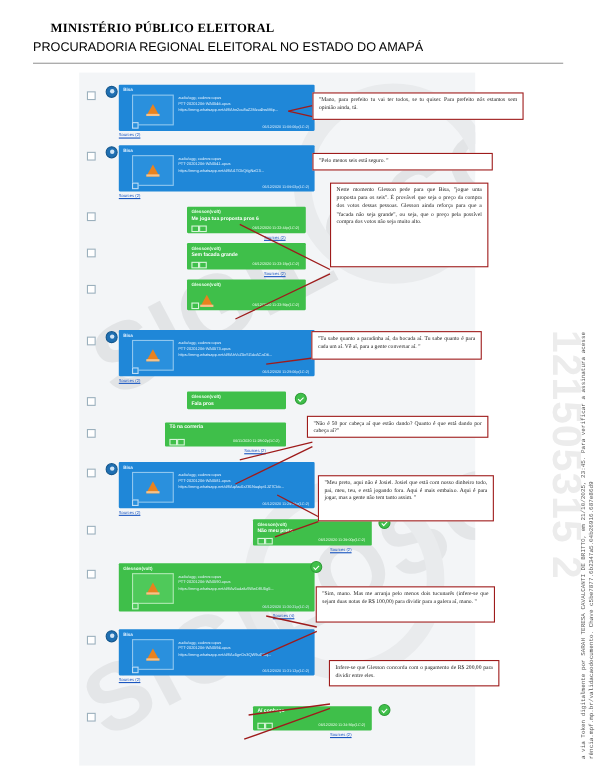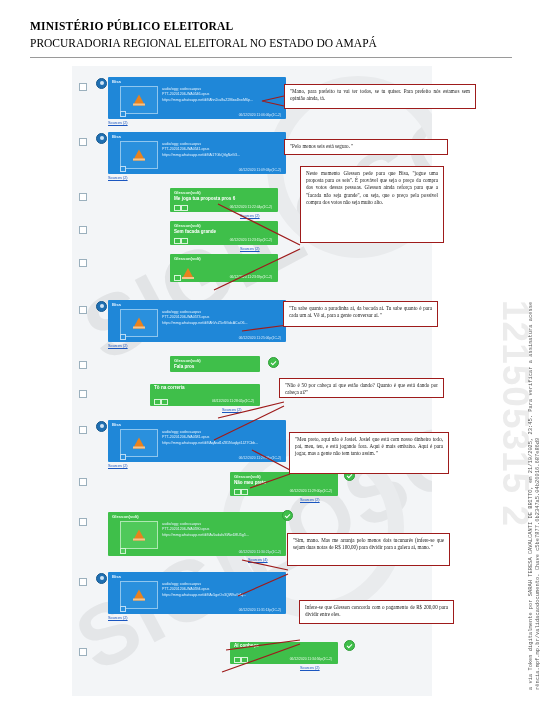--- a/index.html
+++ b/index.html
@@ -11,23 +11,24 @@
     position:relative;
   }
   .page{position:relative;width:542px;height:703px;overflow:hidden;background:#fff;}
 
   
   .header{position:absolute;left:30px;top:20px;width:482px;}
   .h-title{
     font-family:"Liberation Serif",serif;
     font-weight:bold;font-size:11.5px;letter-spacing:.2px;color:#000;
     white-space:nowrap;
+    margin-left:16px;
   }
   .h-sub{
-    font-family:Liberation Serif, serif;
+    font-family:Liberation Sans, sans-serif;
     font-size:11.5px;color:#000;margin-top:5px;white-space:nowrap;
   }
   .h-rule{
     position:absolute;left:30px;top:57px;width:482px;height:1px;background:#9a9a9a;
   }
 
   
   .shot{
     position:absolute;left:72px;top:66px;width:360px;height:630px;
     background:#f3f5f7;

